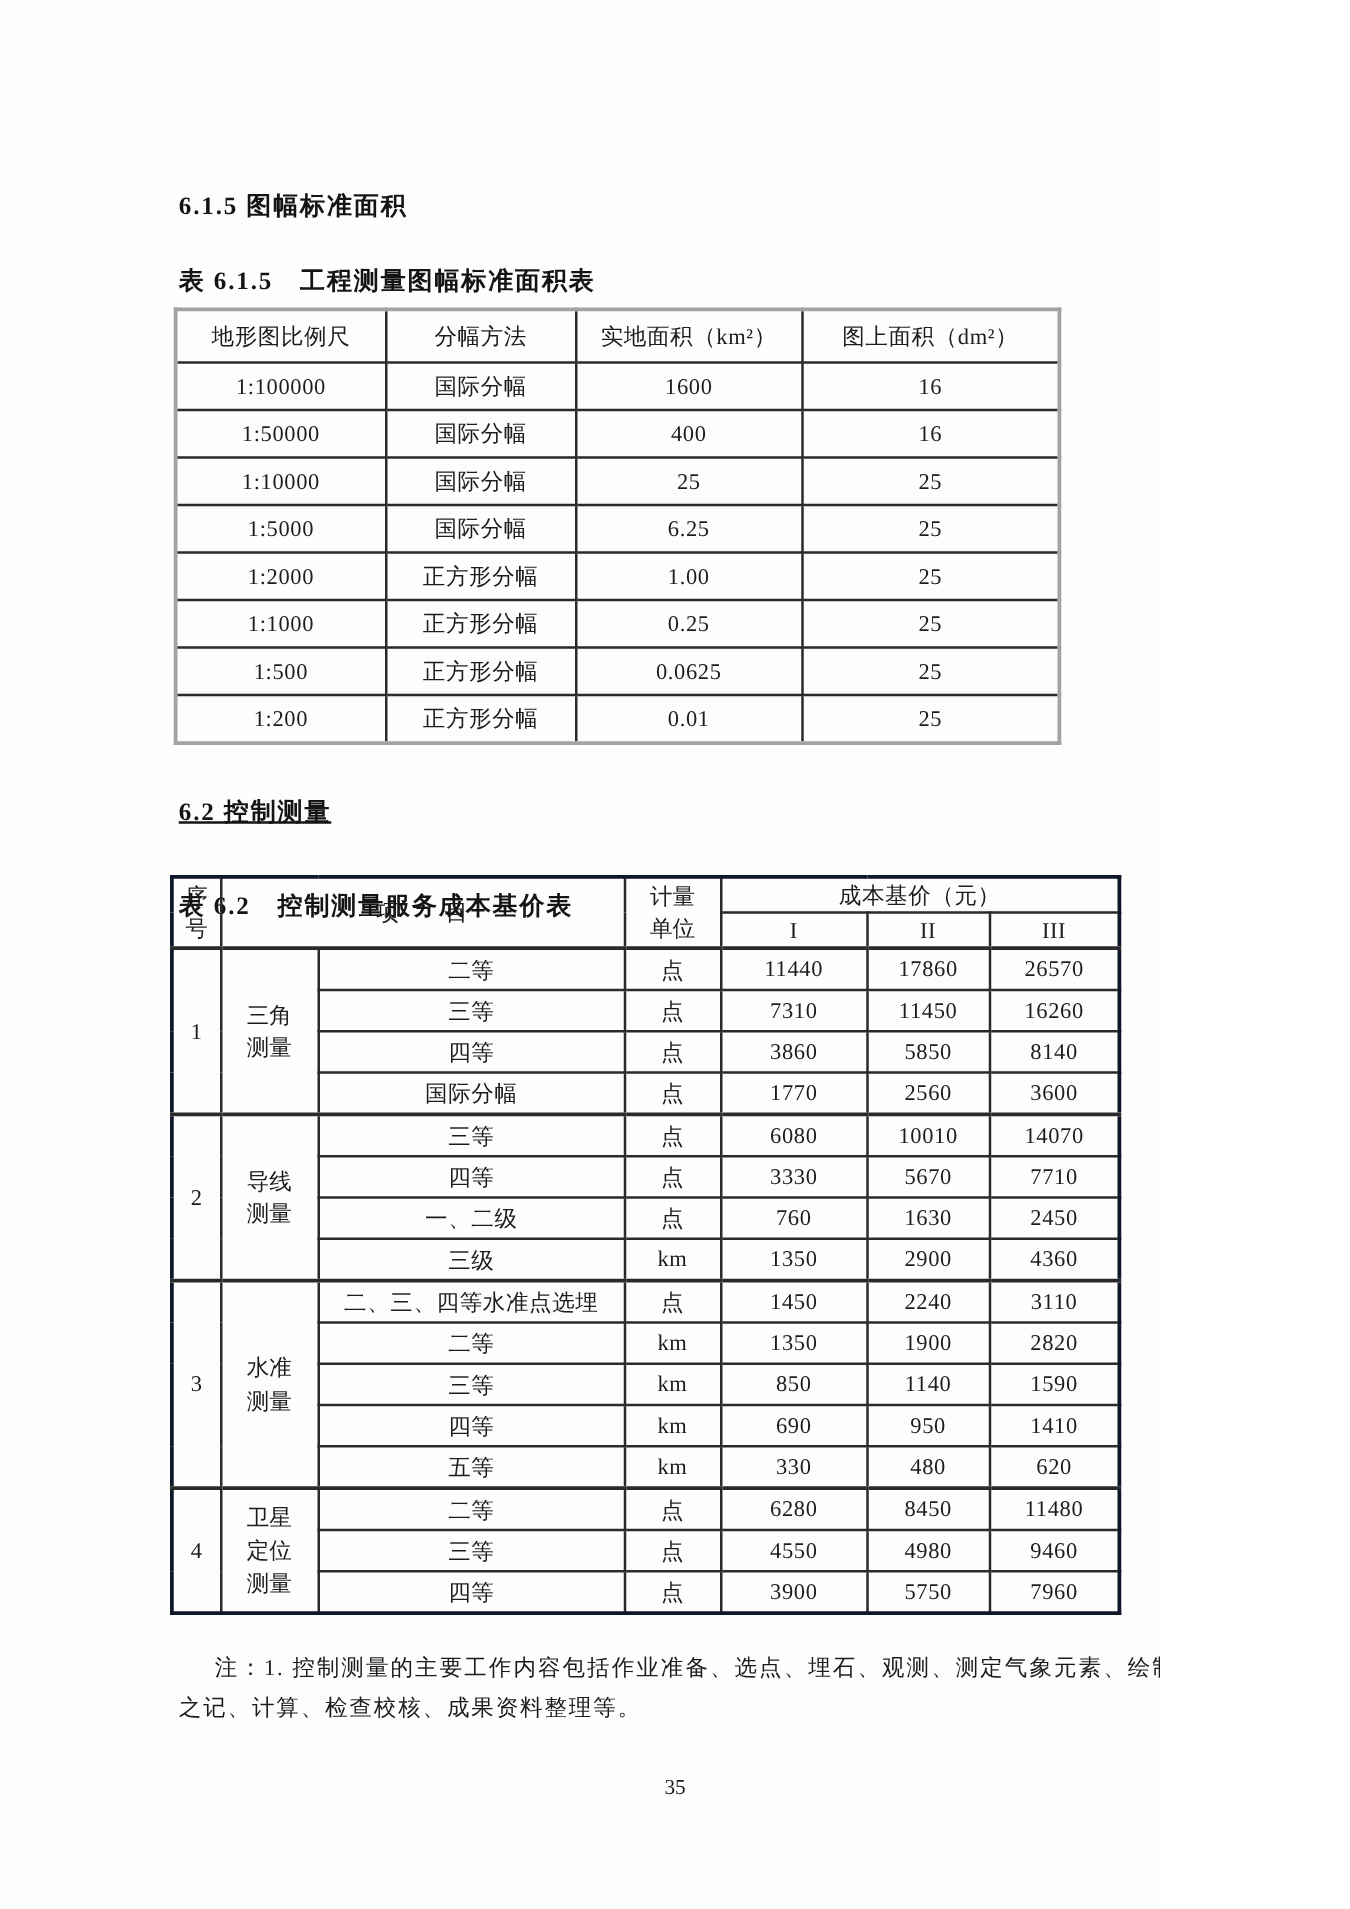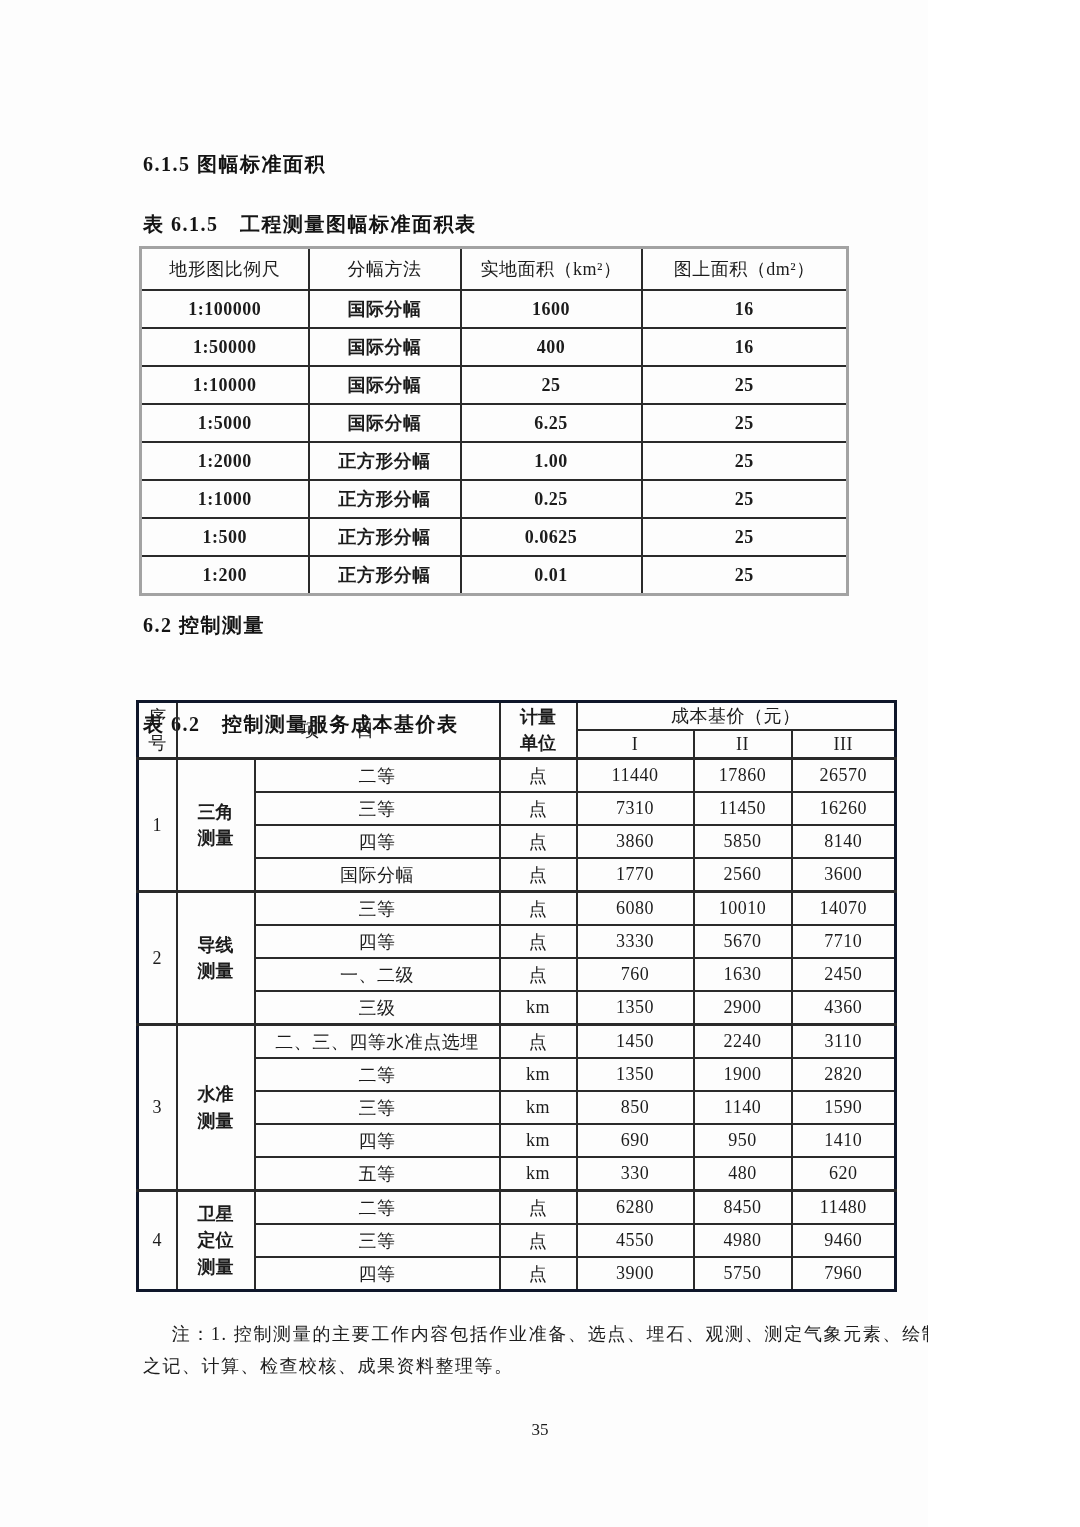--- a/index.html
+++ b/index.html
@@ -12,43 +12,43 @@
     color:#1e1e1e;
     overflow:hidden;
   }
   .heading {
     position:absolute;
     font-size:20px; font-weight:700; color:#141414;
     letter-spacing:1.5px; white-space:nowrap;
   }
   #h615  { left:143px; top:151px; }
   #cap615{ left:143px; top:211px; }
-  #h62   { left:143px; top:612px; }
+  #h62   { left:143px; top:636px;text-decoration:underline; }
   #cap62 { left:143px; top:711px; }
 
   table { border-collapse:collapse; table-layout:fixed; }
   th, td {
     border:2px solid #2a2a2a;
     text-align:center; vertical-align:middle;
     font-weight:normal; padding:0;
     font-size:18px; color:#1c1c1c;
     letter-spacing:0.5px;
     overflow:hidden;
   }
   .t1 { position:absolute; left:139px; top:246px; border:3px solid #a3a3a3; }
   .t1 th { height:40px; }
-  .t1 td { height:36px;font-weight:bold; }
+  .t1 td { height:36px; }
 
   .t2 { position:absolute; left:136px; top:700px; border:3px solid #0f172a; }
   .t2 thead th { height:26px; }
   .t2 tbody td { height:31px; }
   .t2 tr.gstart > td { border-top:3px solid #2a2a2a; }
 
   .vone { display:inline-block; width:1.1em;  line-height:1.45; letter-spacing:0; }
-  .vtwo { display:inline-block; width:2.35em; line-height:1.45; letter-spacing:0;font-weight:bold; }
+  .vtwo { display:inline-block; width:2.35em; line-height:1.45; letter-spacing:0; }
 
   #note {
     position:absolute; left:143px; top:1318px; width:818px;
     font-size:18px; line-height:1.8; letter-spacing:1.5px;
     text-indent:1.6em; text-align:justify; color:#1c1c1c;
   }
   #pagenum {
     position:absolute; left:0; top:1420px; width:1080px;
     text-align:center; font-size:17px; color:#1c1c1c;
   }

